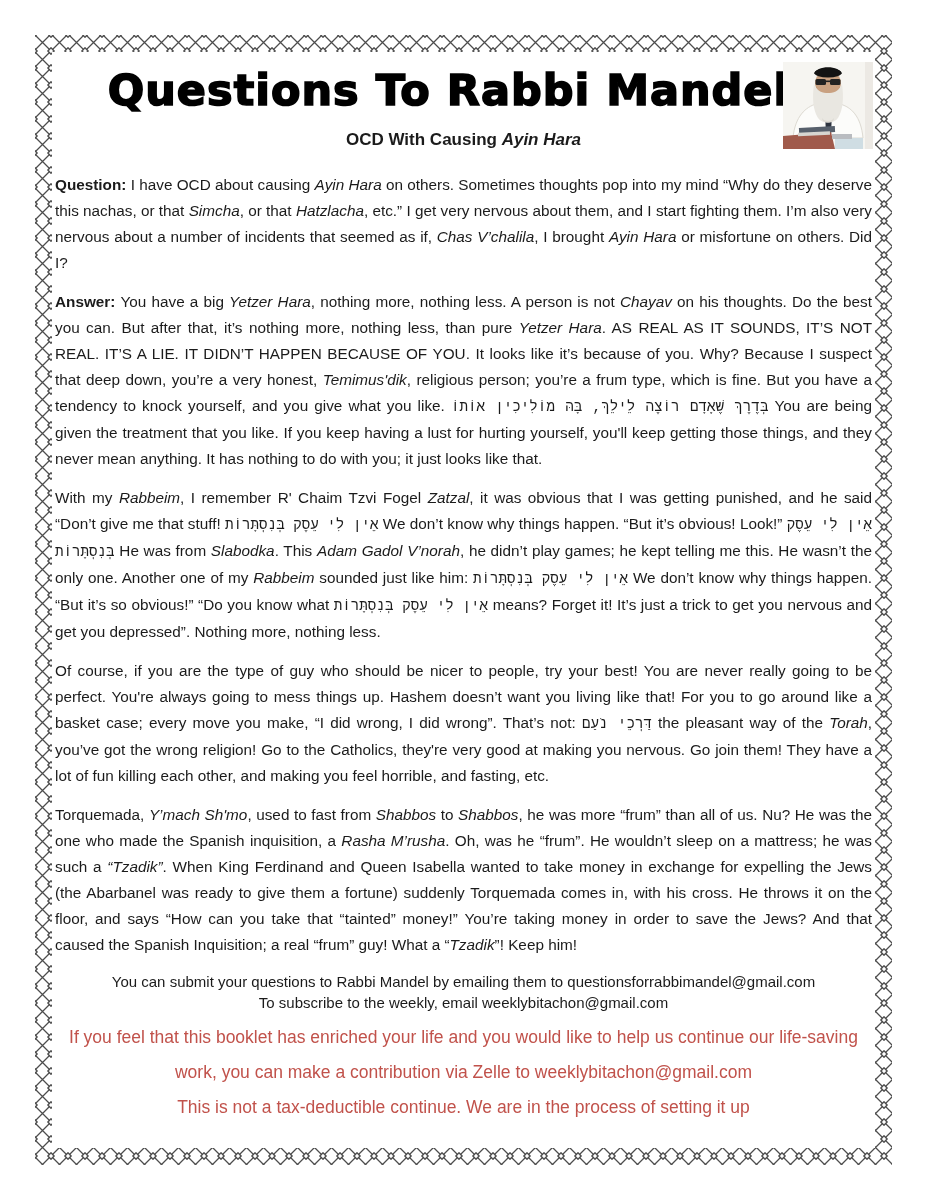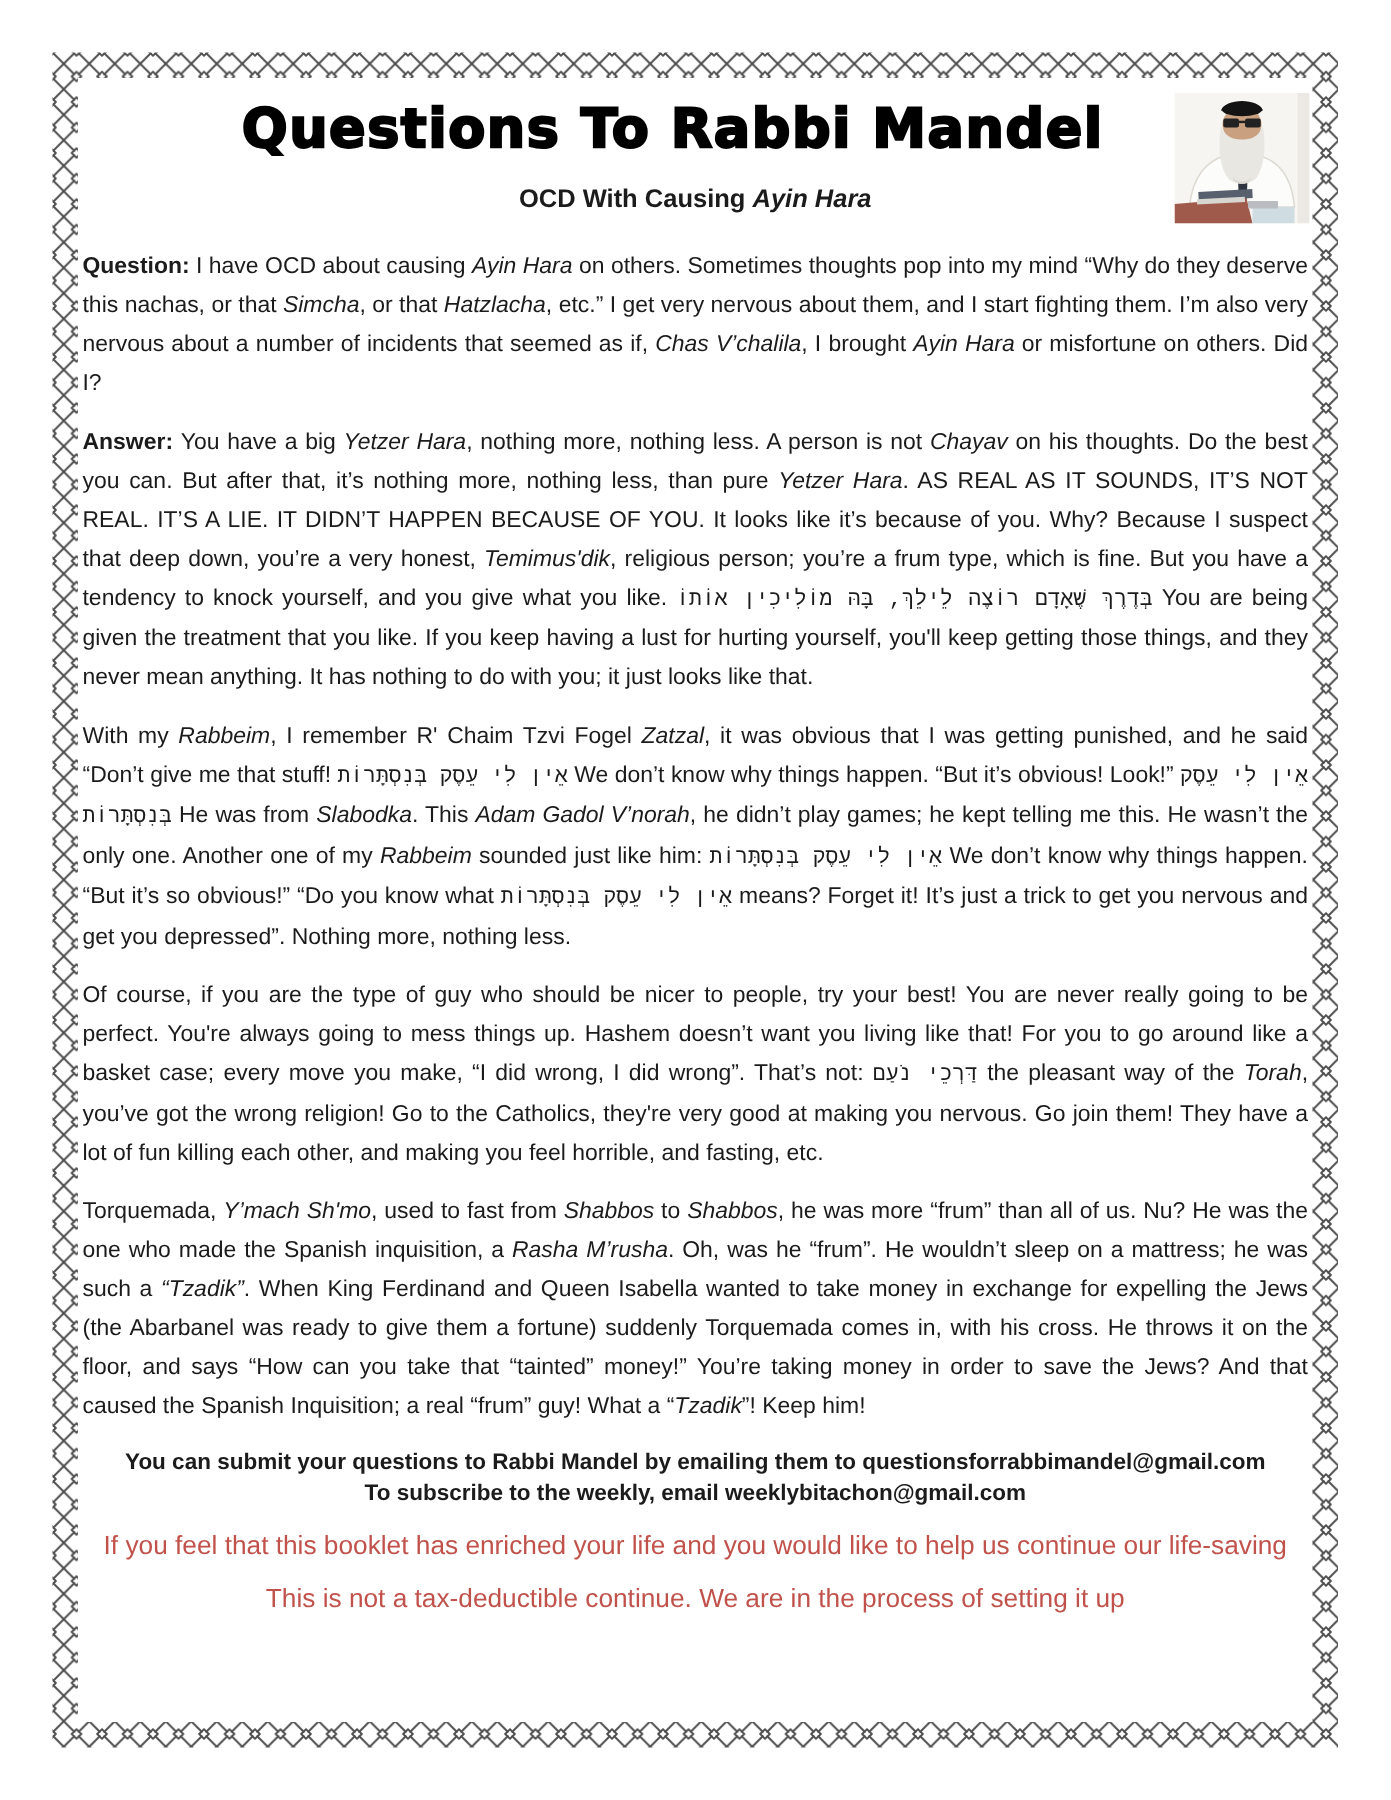--- a/index.html
+++ b/index.html
@@ -8,39 +8,39 @@
     font-family:"Liberation Sans", sans-serif;color:#1b1b1b;
     overflow:hidden;
   }
   .border-svg{position:absolute;left:0;top:0;}
   .content{
     position:absolute;left:52px;top:52px;width:823px;height:1096px;
   }
   .page-title{
     margin:16px 30px 0 0;text-align:center;
     font-family:"DejaVu Sans", sans-serif;font-weight:bold;
-    font-size:36px;letter-spacing:1px;color:#000;
+    font-size:43px;letter-spacing:1px;color:#000;
     -webkit-text-stroke:1.6px #000;line-height:1.05;
   }
   .subtitle{
     margin-top:17px;text-align:center;font-size:17px;line-height:20px;
   }
   .photo-wrap{position:absolute;top:10px;right:2px;width:90px;height:87px;}
   .body-text{margin-top:22px;}
   p.para{
     margin:0 0 13px 0;padding:0 3px;
     font-size:15.3px;line-height:26px;text-align:justify;
   }
   .run-b{font-weight:bold;}
   .run-i{font-style:italic;}
   .run-bi{font-weight:bold;font-style:italic;}
   .run-he{font-family:Liberation Mono, monospace;font-size:14.2px;margin-top:26px;}
   .footer{margin-top:6px;}
   .footer-bold{
-    text-align:center;font-weight:bold;font-size:15px;line-height:21px;
+    text-align:center;font-weight:normal;font-size:15px;line-height:21px;
   }
   .footer-red{margin-top:8px;}
   .red-line{
     text-align:center;font-size:17.5px;line-height:22px;margin-top:13px;
     font-weight:400;
   }
 </style>
 </head>
 <body>
 
@@ -96,17 +96,18 @@
     <p class="para"><span>With my </span><span class="run-i">Rabbeim</span><span>, I remember R' Chaim Tzvi Fogel </span><span class="run-i">Zatzal</span><span>, it was obvious that I was getting punished, and he said “Don’t give me that stuff! </span><span class="run-he" dir="rtl">אֵין לִי עֵסֶק בְּנִסְתָּרוֹת</span><span> We don’t know why things happen. “But it’s obvious! Look!” </span><span class="run-he" dir="rtl">אֵין לִי עֵסֶק בְּנִסְתָּרוֹת</span><span> He was from </span><span class="run-i">Slabodka</span><span>. This </span><span class="run-i">Adam Gadol V’norah</span><span>, he didn’t play games; he kept telling me this. He wasn’t the only one. Another one of my </span><span class="run-i">Rabbeim</span><span> sounded just like him: </span><span class="run-he" dir="rtl">אֵין לִי עֵסֶק בְּנִסְתָּרוֹת</span><span> We don’t know why things happen. “But it’s so obvious!” “Do you know what </span><span class="run-he" dir="rtl">אֵין לִי עֵסֶק בְּנִסְתָּרוֹת</span><span> means? Forget it! It’s just a trick to get you nervous and get you depressed”. Nothing more, nothing less.</span></p>
     <p class="para"><span>Of course, if you are the type of guy who should be nicer to people, try your best! You are never really going to be perfect. You're always going to mess things up. Hashem doesn’t want you living like that! For you to go around like a basket case; every move you make, “I did wrong, I did wrong”. That’s not: </span><span class="run-he" dir="rtl">דַּרְכֵי נֹעַם</span><span> the pleasant way of the </span><span class="run-i">Torah</span><span>, you’ve got the wrong religion! Go to the Catholics, they're very good at making you nervous. Go join them! They have a lot of fun killing each other, and making you feel horrible, and fasting, etc.</span></p>
     <p class="para"><span>Torquemada, </span><span class="run-i">Y’mach Sh'mo</span><span>, used to fast from </span><span class="run-i">Shabbos</span><span> to </span><span class="run-i">Shabbos</span><span>, he was more “frum” than all of us. Nu? He was the one who made the Spanish inquisition, a </span><span class="run-i">Rasha M’rusha</span><span>. Oh, was he “frum”. He wouldn’t sleep on a mattress; he was such a </span><span class="run-i">“Tzadik”</span><span>. When King Ferdinand and Queen Isabella wanted to take money in exchange for expelling the Jews (the Abarbanel was ready to give them a fortune) suddenly Torquemada comes in, with his cross. He throws it on the floor, and says “How can you take that “tainted” money!” You’re taking money in order to save the Jews? And that caused the Spanish Inquisition; a real “frum” guy! What a “</span><span class="run-i">Tzadik</span><span>”! Keep him!</span></p>
   </div>
 
   <div class="footer">
     <div class="footer-bold">You can submit your questions to Rabbi Mandel by emailing them to questionsforrabbimandel@gmail.com</div>
     <div class="footer-bold">To subscribe to the weekly, email weeklybitachon@gmail.com</div>
     <div class="footer-red">
       <div class="red-line" style="color: rgb(193, 82, 75);">If you feel that this booklet has enriched your life and you would like to help us continue our life-saving</div>
+      <div class="red-line" style="color: rgb(193, 82, 75);">work, you can make a contribution via Zelle to weeklybitachon@gmail.com</div>
       <div class="red-line" style="color: rgb(193, 82, 75);">This is not a tax-deductible continue. We are in the process of setting it up</div>
     </div>
   </div>
 
 </div>
 
 </body></html>

